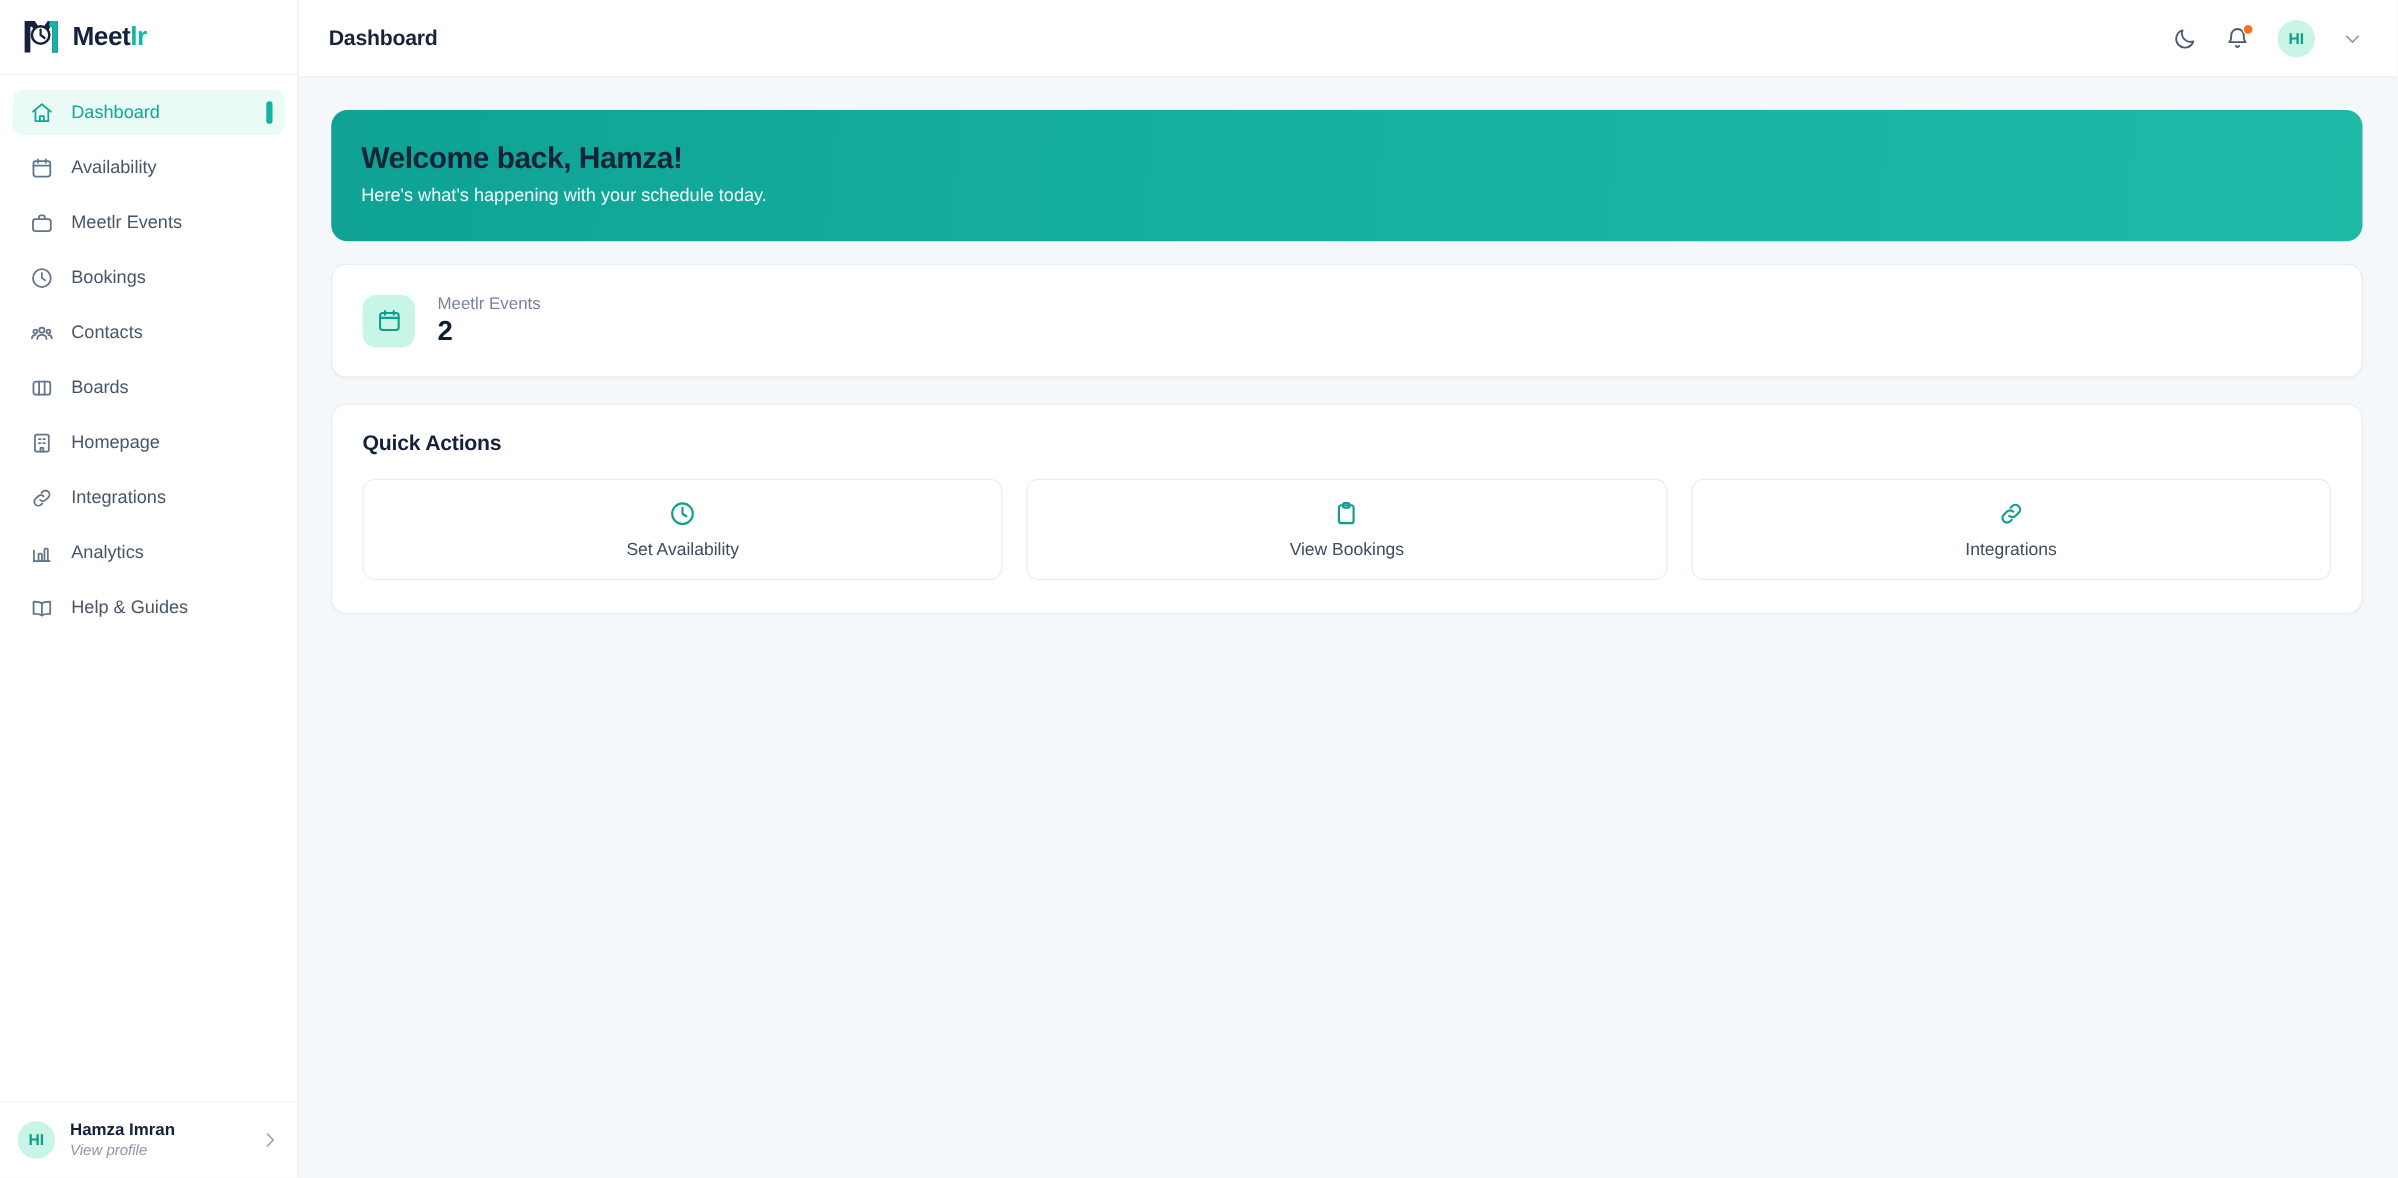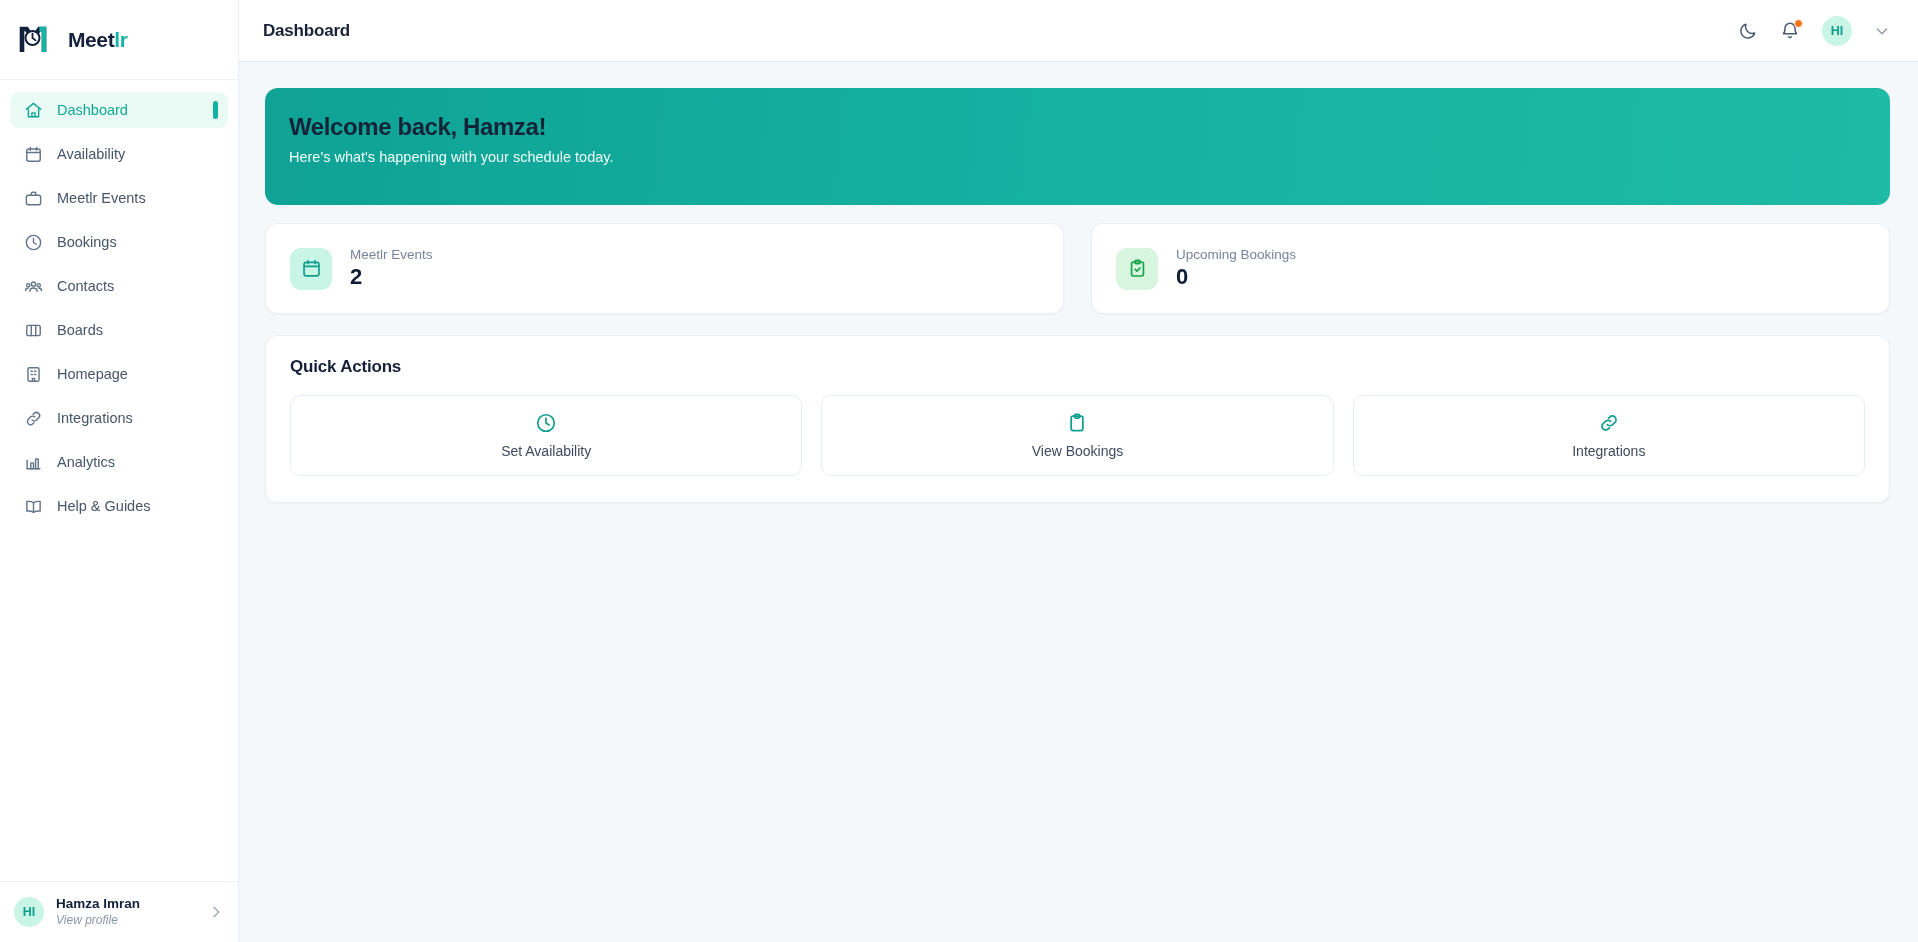--- a/index.html
+++ b/index.html
@@ -14,22 +14,22 @@
 
   
   .sidebar {
     width: 239px; height: 942px;
     background: #ffffff;
     border-right: 1px solid #e8edf2;
     display: flex; flex-direction: column;
     flex: 0 0 239px;
   }
   .brand {
-    height: 80px; display: flex; align-items: center;
-    padding-left: 18px; gap: 16px;
+    height: 60px; display: flex; align-items: center;
+    padding-left: 18px; gap: 6px;
     border-bottom: 1px solid #eef2f6;
   }
   .brand-mark { width: 34px; height: 34px; display: block; }
   .brand-text { font-size: 21px; font-weight: 700; letter-spacing: -0.4px; }
   .brand-text .a { color: #14213d; }
   .brand-text .b { color: #15b6a3; }
 
   .nav { padding: 12px 10px 0 10px; flex: 1 1 auto; }
   .nav-item {
     position: relative;
@@ -87,21 +87,21 @@
     width: 30px; height: 30px; border-radius: 50%;
     background: #c9f5e6; color: #0f9e8d;
     display: flex; align-items: center; justify-content: center;
     font-size: 12.5px; font-weight: 700; cursor: pointer;
   }
   .chev-d { stroke: #8e9bad; width: 16px; height: 16px; cursor: pointer; }
 
   .content { flex: 1 1 auto; padding: 26px 28px 0 26px; overflow: hidden; }
 
   .welcome {
-    height: 117px; border-radius: 13px;
+    height: 105px; border-radius: 13px;
     background: linear-gradient(96deg, #0fa295 0%, #16b3a3 55%, #1ebaa6 100%);
     padding: 25px 28px 0 24px;
     margin-bottom: 18px;
   }
   .welcome h1 {
     font-size: 24px; font-weight: 700; color: #132338;
     letter-spacing: -0.4px; margin-bottom: 8px;
   }
   .welcome p { font-size: 14.5px; color: #f0fffb; }
 
@@ -306,33 +306,20 @@
                 <path d="M3.5 9.5h17"></path>
                 <path d="M8 3.2v3.4M16 3.2v3.4"></path>
               </svg>
           </div>
           <div>
             <div class="stat-lbl">Meetlr Events</div>
             <div class="stat-val">2</div>
           </div>
         </div>
 
-        <div class="stat">
-          <div class="stat-ic" style="background:#d7f5df">
-            <svg viewBox="0 0 24 24" fill="none" stroke="#16a34a" stroke-width="1.9" stroke-linecap="round" stroke-linejoin="round">
-                <rect x="5.2" y="4.6" width="13.6" height="16" rx="2.2"></rect>
-                <rect x="9" y="2.6" width="6" height="4" rx="1.4"></rect>
-                <path d="M9.4 13l2 2 3.4-3.6"></path>
-              </svg>
-          </div>
-          <div>
-            <div class="stat-lbl">Upcoming Bookings</div>
-            <div class="stat-val">0</div>
-          </div>
-        </div>
 
 
       </section>
 
       <section class="quick">
         <h2>Quick Actions</h2>
         <div class="qa-row">
 
 
           <div class="qa">

